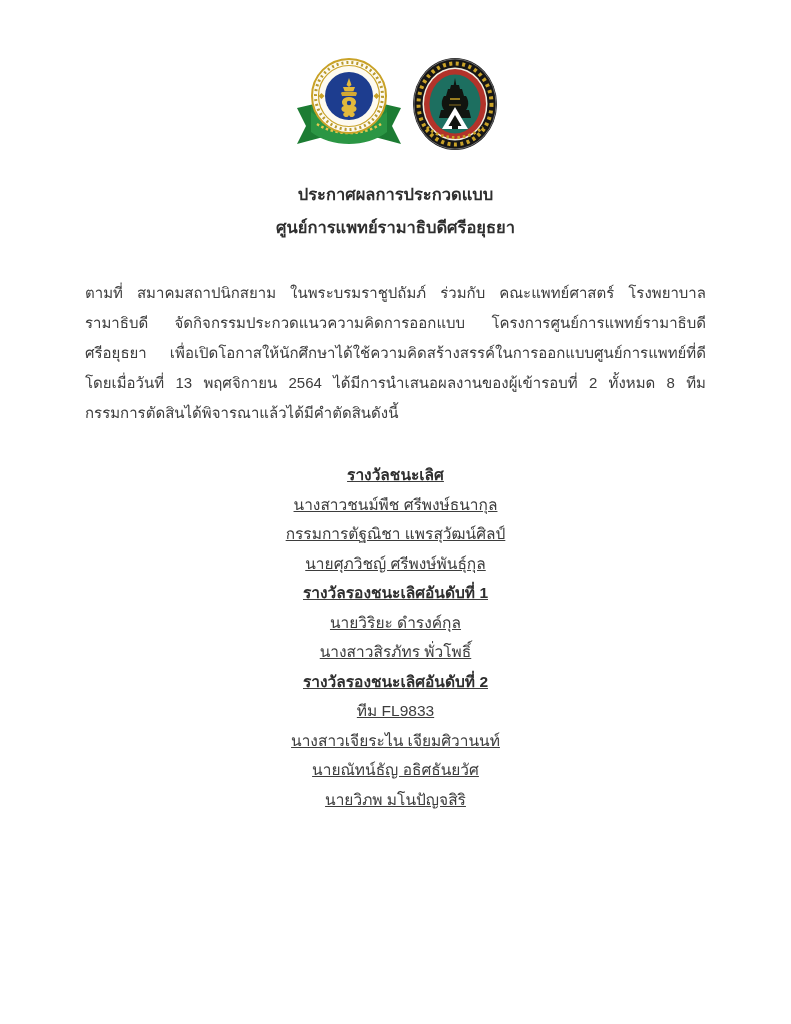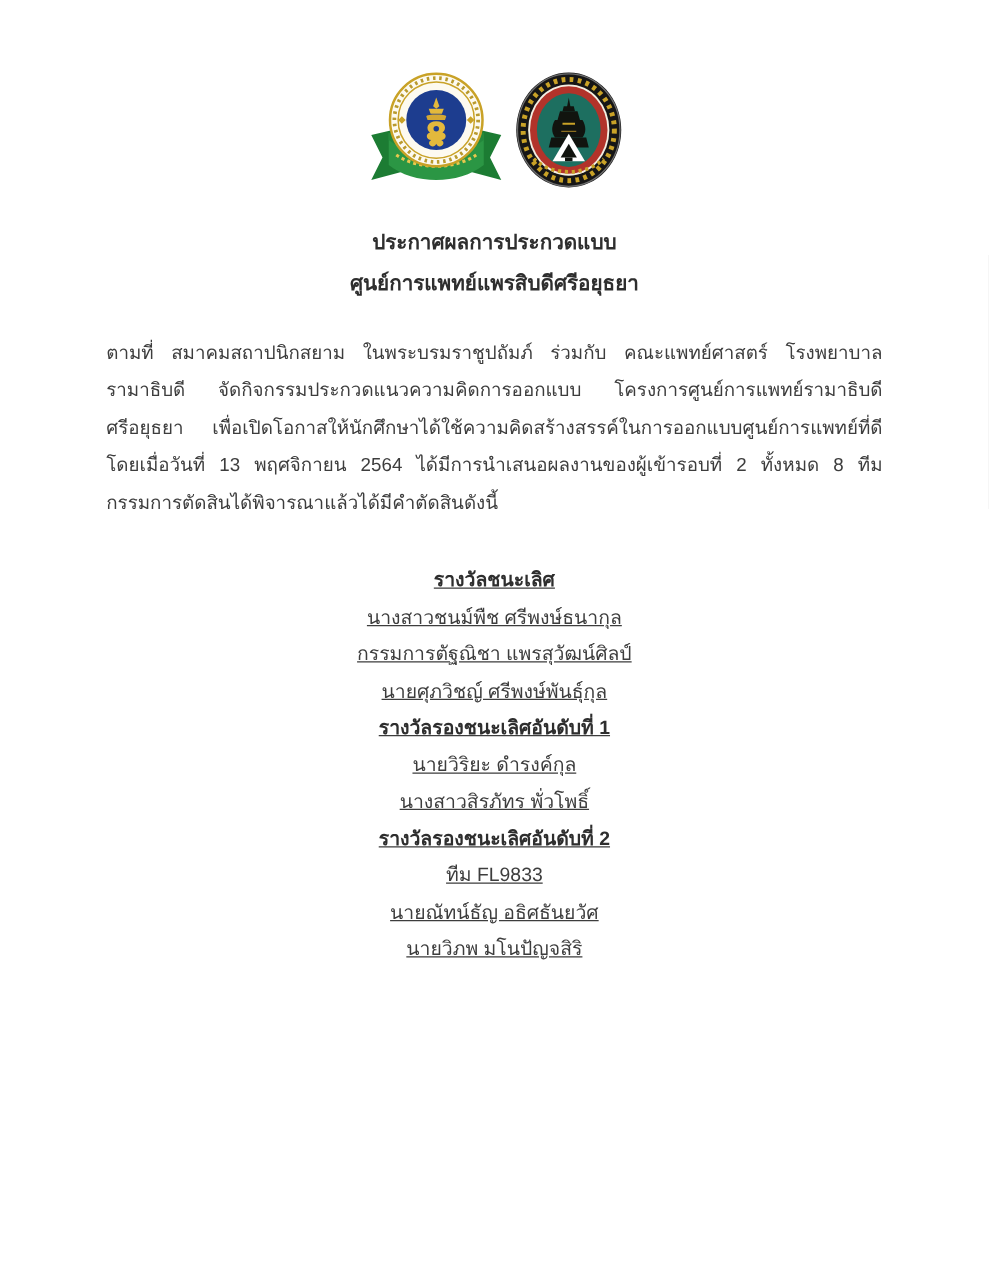--- a/index.html
+++ b/index.html
@@ -18,21 +18,21 @@
   }
   .doc-title{
     margin-top:26px;
     text-align:center;
     font-weight:bold;
     font-size:16.5px;
     line-height:33px;
     color:#2e2e2e;
   }
   .doc-paragraph{
-    margin:24px 85px 0 85px;
+    margin:34px 85px 0 85px;
     width:621px;
     font-size:15px;
     line-height:30px;
     text-align:justify;
     color:#3d3d3d;
   }
   .awards{
     margin-top:32px;
     text-align:center;
     font-size:15.5px;
@@ -101,21 +101,21 @@
       <path d="M44 52 L57 74 H31 Z" fill="#ffffff"></path>
       <path d="M44 60 L50.5 71 H37.5 Z" fill="#11140f"></path>
       <path d="M41 71 h6 v3 h-6 Z" fill="#11140f"></path>
 
       <path d="M16 72 c14 14 42 14 56 0" fill="none" stroke="#c9a227" stroke-width="3" stroke-dasharray="2.5 3"></path>
     </svg>
   </div>
 
   <div class="doc-title">
     <div>ประกาศผลการประกวดแบบ</div>
-    <div>ศูนย์การแพทย์แพรสิบดีศรีอยุธยา</div>
+    <div>ศูนย์การแพทย์รามาธิบดีศรีอยุธยา</div>
   </div>
 
   <div class="doc-paragraph">ตามที่ สมาคมสถาปนิกสยาม ในพระบรมราชูปถัมภ์ ร่วมกับ คณะแพทย์ศาสตร์ โรงพยาบาลรามาธิบดี จัดกิจกรรมประกวดแนวความคิดการออกแบบ โครงการศูนย์การแพทย์รามาธิบดีศรีอยุธยา เพื่อเปิดโอกาสให้นักศึกษาได้ใช้ความคิดสร้างสรรค์ในการออกแบบศูนย์การแพทย์ที่ดี โดยเมื่อวันที่ 13 พฤศจิกายน 2564 ได้มีการนำเสนอผลงานของผู้เข้ารอบที่ 2 ทั้งหมด 8 ทีม กรรมการตัดสินได้พิจารณาแล้วได้มีคำตัดสินดังนี้</div>
 
   <div class="awards">
 
     <div>
       <div class="award-title">รางวัลชนะเลิศ</div>
       <div>นางสาวชนม์พืช ศรีพงษ์ธนากุล</div>
       <div>กรรมการตัฐณิชา แพรสุวัฒน์ศิลป์</div>
@@ -124,18 +124,19 @@
 
     <div>
       <div class="award-title">รางวัลรองชนะเลิศอันดับที่ 1</div>
       <div>นายวิริยะ ดำรงค์กุล</div>
       <div>นางสาวสิรภัทร  พั่วโพธิ์</div>
     </div>
 
     <div>
       <div class="award-title">รางวัลรองชนะเลิศอันดับที่ 2</div>
       <div>ทีม FL9833</div>
+      <div>นางสาวเจียระไน เจียมศิวานนท์</div>
       <div>นายณัทน์ธัญ อธิศธันยวัศ</div>
       <div>นายวิภพ มโนปัญจสิริ</div>
     </div>
 
   </div>
 </div>
 
 </body></html>

